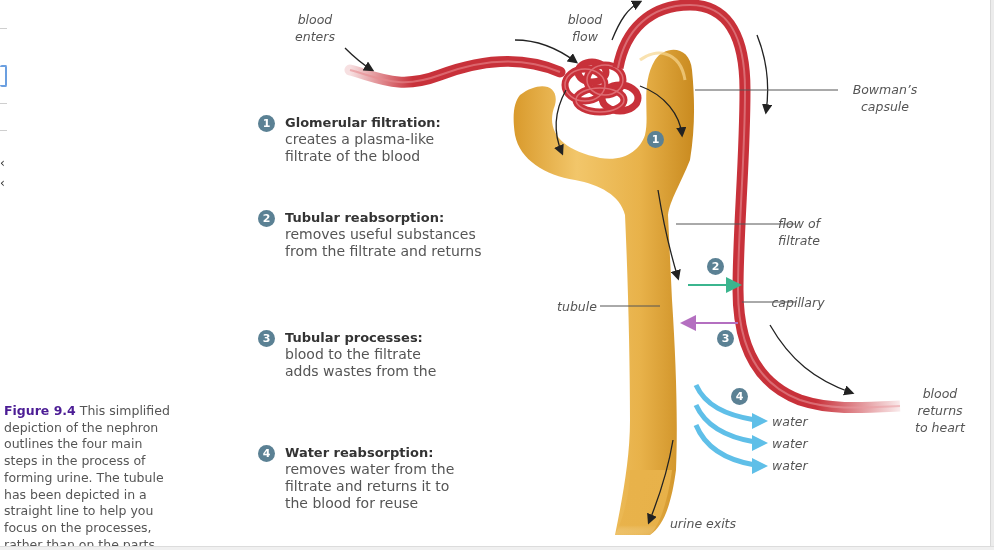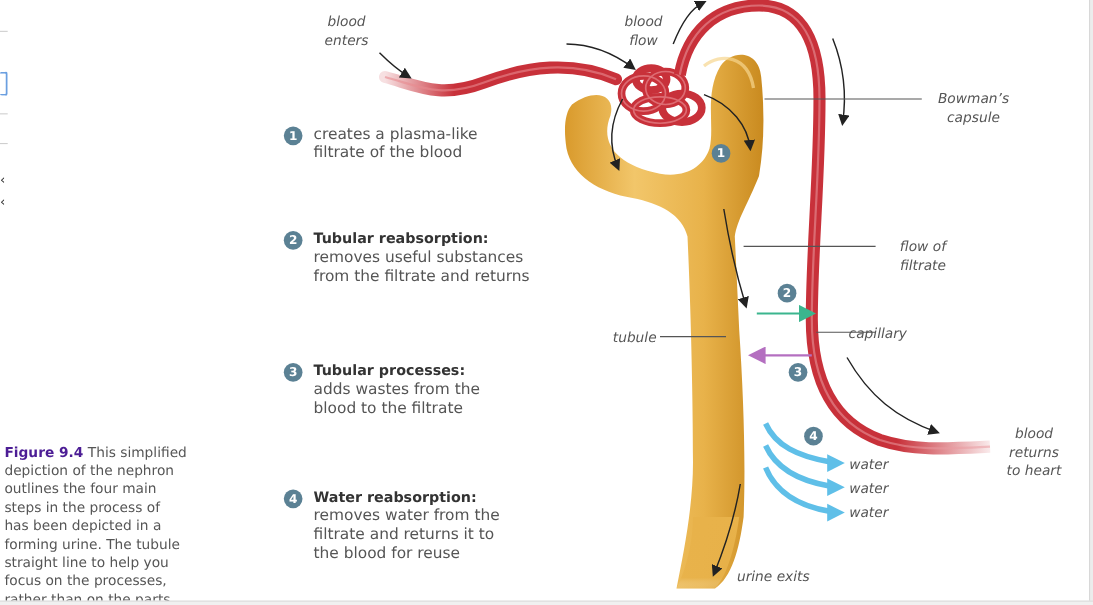--- a/index.html
+++ b/index.html
@@ -150,67 +150,68 @@
   <div>enters</div>
 </div>
 <div class="lbl" style="left:555px;top:11px;width:60px">
   <div>blood</div>
   <div>flow</div>
 </div>
 <div class="lbl left" style="left:840px;top:81px;width:90px">
   <div>Bowman’s</div>
   <div>capsule</div>
 </div>
-<div class="lbl left" style="left:799px;top:215px;width:80px">
+<div class="lbl left" style="left:759px;top:215px;width:80px">
   <div>flow of</div>
   <div>filtrate</div>
 </div>
 <div class="lbl left" style="left:547px;top:298px;width:60px">tubule</div>
 <div class="lbl left" style="left:758px;top:294px;width:80px">capillary</div>
 <div class="lbl" style="left:900px;top:385px;width:80px">
   <div>blood</div>
   <div>returns</div>
   <div>to heart</div>
 </div>
 <div class="lbl left" style="left:772px;top:413px">water</div>
 <div class="lbl left" style="left:772px;top:435px">water</div>
 <div class="lbl left" style="left:772px;top:457px">water</div>
 <div class="lbl left" style="left:658px;top:515px;width:90px">urine exits</div>
 
 <div class="step" style="top:114px">
   <div class="badge">1</div>
+  <div class="title">Glomerular filtration:</div>
   <div class="desc">creates a plasma-like</div>
   <div class="desc">filtrate of the blood</div>
 </div>
 <div class="step" style="top:209px">
   <div class="badge">2</div>
   <div class="title">Tubular reabsorption:</div>
   <div class="desc">removes useful substances</div>
   <div class="desc">from the filtrate and returns</div>
 </div>
 <div class="step" style="top:329px">
   <div class="badge">3</div>
   <div class="title">Tubular processes:</div>
+  <div class="desc">blood to the filtrate</div>
   <div class="desc">adds wastes from the</div>
-  <div class="desc">blood to the filtrate</div>
 </div>
 <div class="step" style="top:444px">
   <div class="badge">4</div>
   <div class="title">Water reabsorption:</div>
   <div class="desc">removes water from the</div>
   <div class="desc">filtrate and returns it to</div>
   <div class="desc">the blood for reuse</div>
 </div>
 
 <div class="caption">
   <div><b>Figure 9.4</b><span> This simplified</span></div>
   <div>depiction of the nephron</div>
   <div>outlines the four main</div>
   <div>steps in the process of</div>
+  <div>forming urine. The tubule</div>
   <div>has been depicted in a</div>
-  <div>forming urine. The tubule</div>
   <div>straight line to help you</div>
   <div>focus on the processes,</div>
   <div>rather than on the parts</div>
 </div>
 
 <div class="frame-right"></div>
 <div class="frame-bottom"></div>
 
 </body></html>

